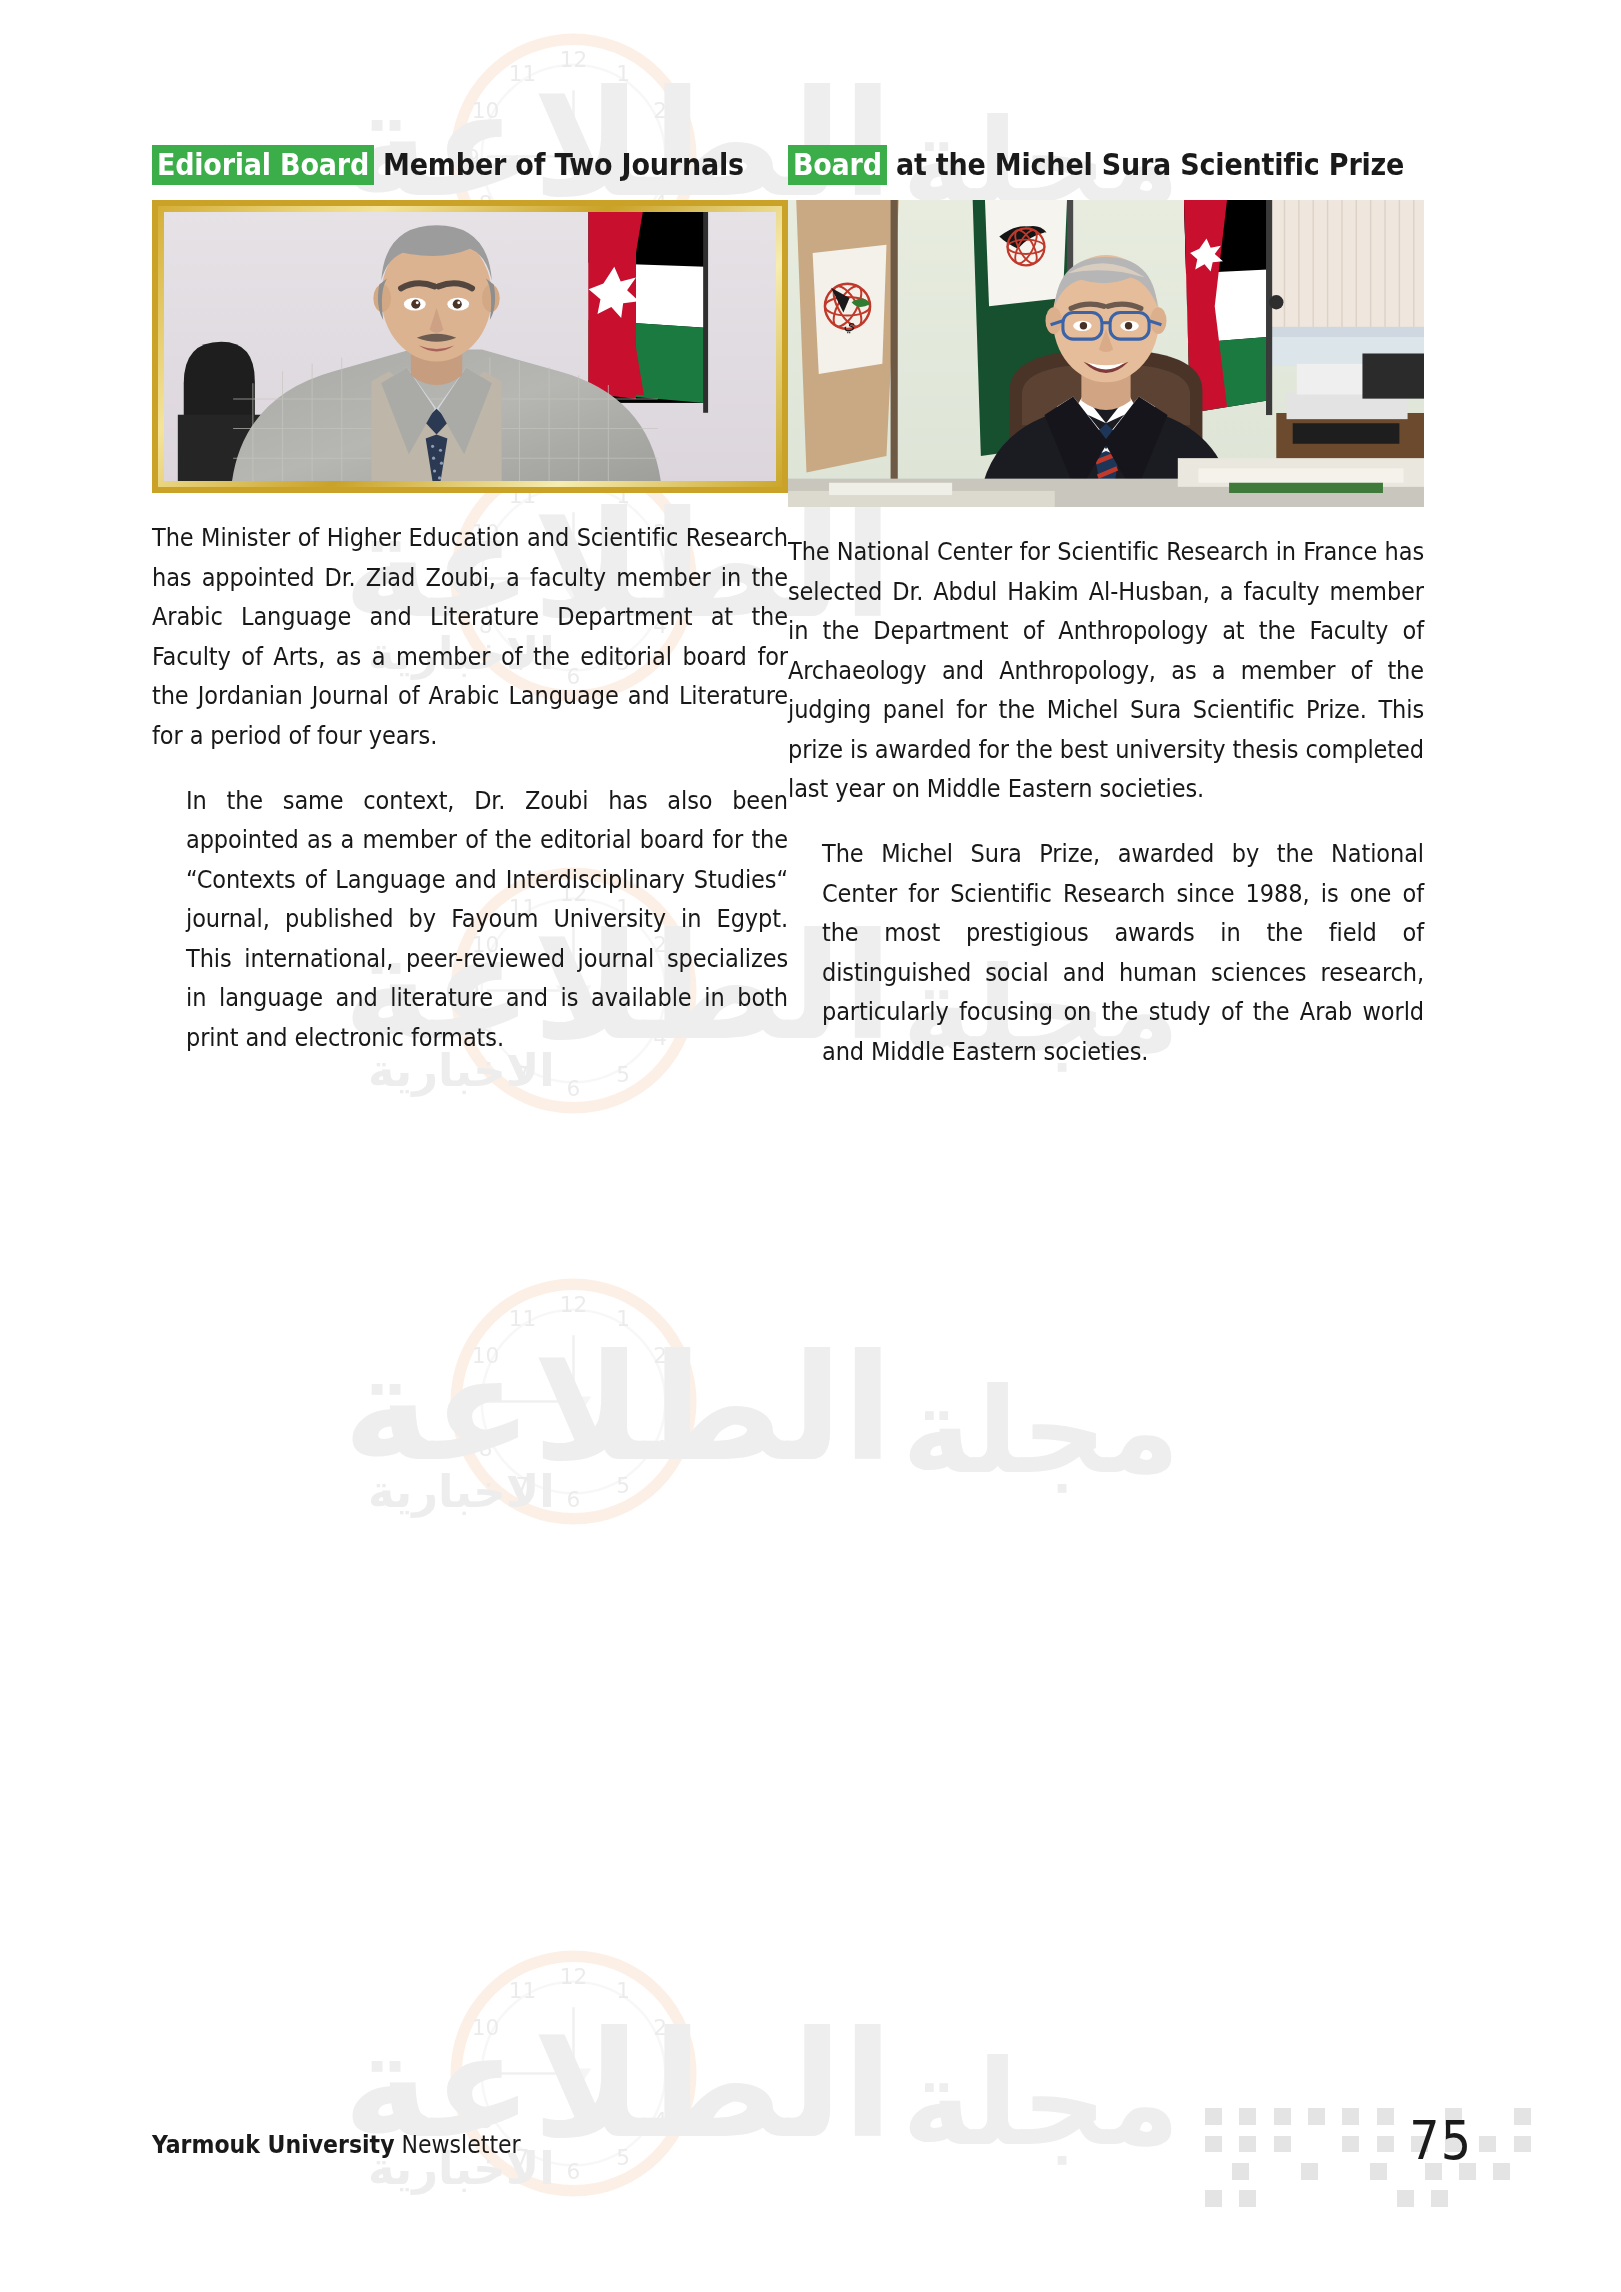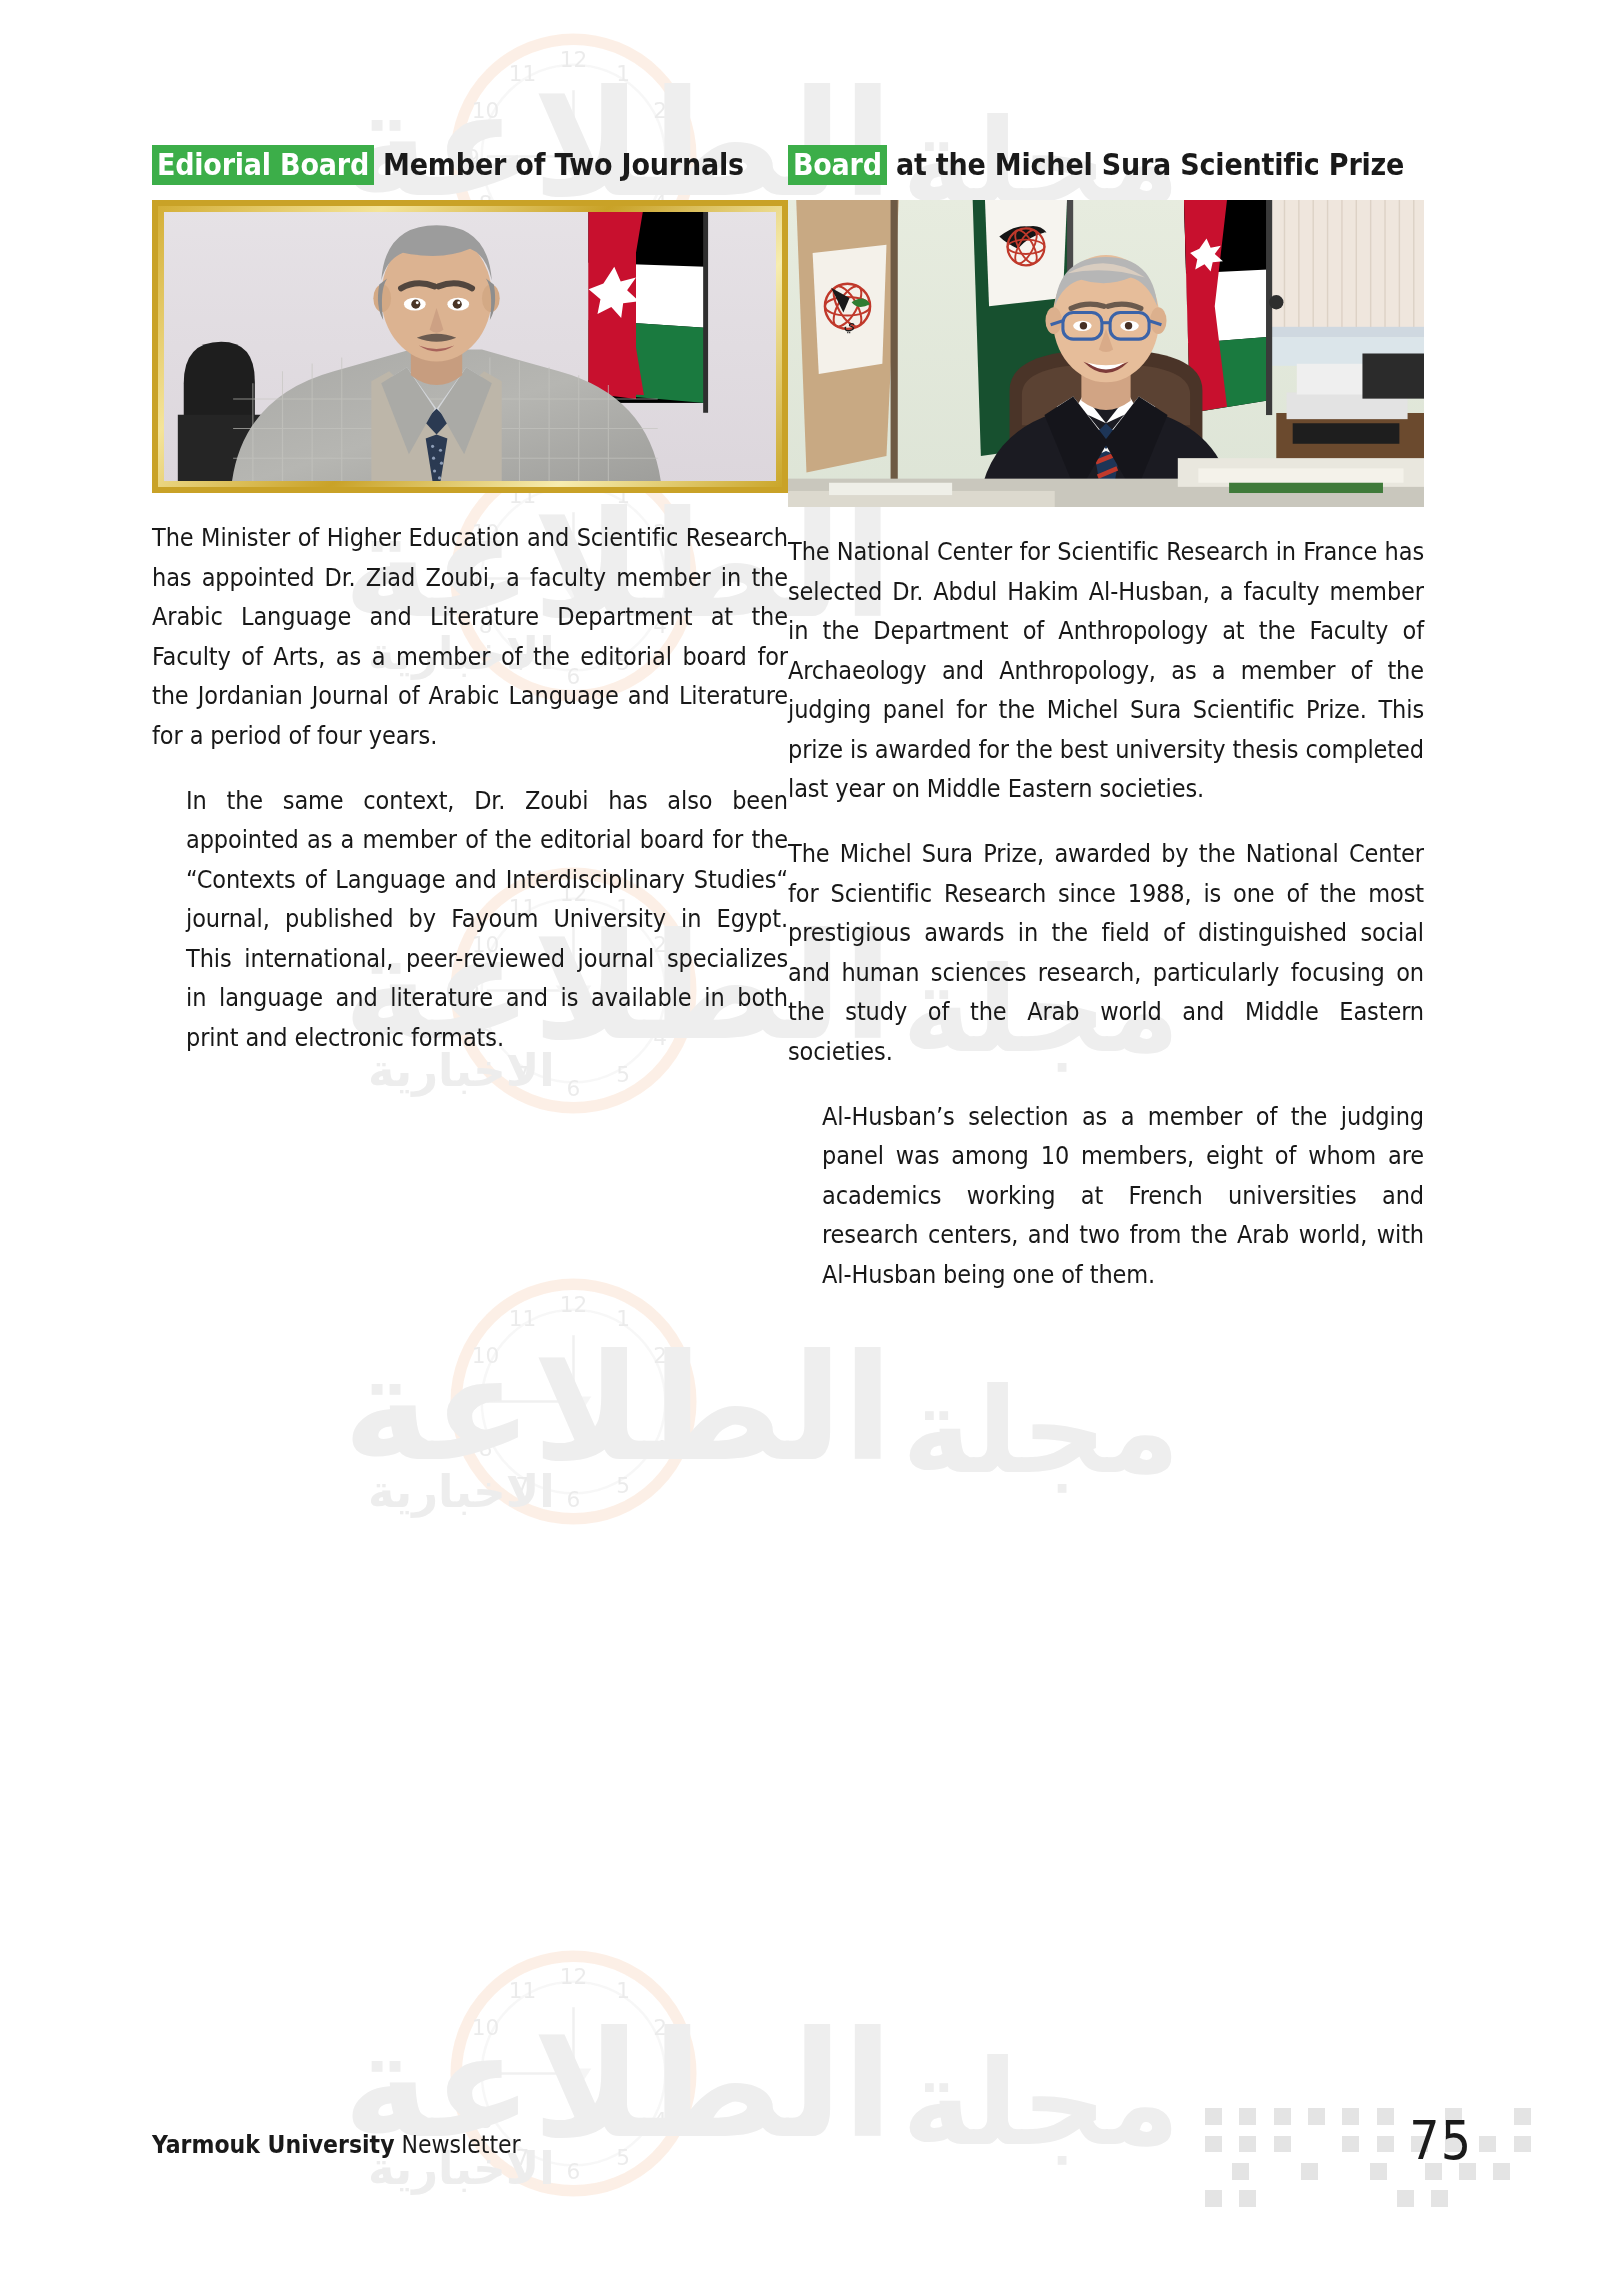--- a/index.html
+++ b/index.html
@@ -614,21 +614,20 @@
                   <rect x="40" y="276" width="120" height="12" fill="#efefe8"></rect>
                 </g>
               </svg>
             </div>
           </div>
         </div>
 
         <div class="body-text">
           <p>The National Center for Scientific Research in France has selected Dr. Abdul Hakim Al-Husban, a faculty member in the Department of Anthropology at the Faculty of Archaeology and Anthropology, as a member of the judging panel for the Michel Sura Scientific Prize. This prize is awarded for the best university thesis completed last year on Middle Eastern societies.</p>
           <p>The Michel Sura Prize, awarded by the National Center for Scientific Research since 1988, is one of the most prestigious awards in the field of distinguished social and human sciences research, particularly focusing on the study of the Arab world and Middle Eastern societies.</p>
-          <p>Al-Husban’s selection as a member of the judging panel was among 10 members, eight of whom are academics working at French universities and research centers, and two from the Arab world, with Al-Husban being one of them.</p>
         </div>
       </div>
 
     </div>
 
     <div class="footer">
       <div class="footer-brand"><span class="b">Yarmouk University</span><span class="n"> Newsletter</span></div>
 
       <div class="dot-grid">
         <i style="left:0px;   top:0px;"></i>

